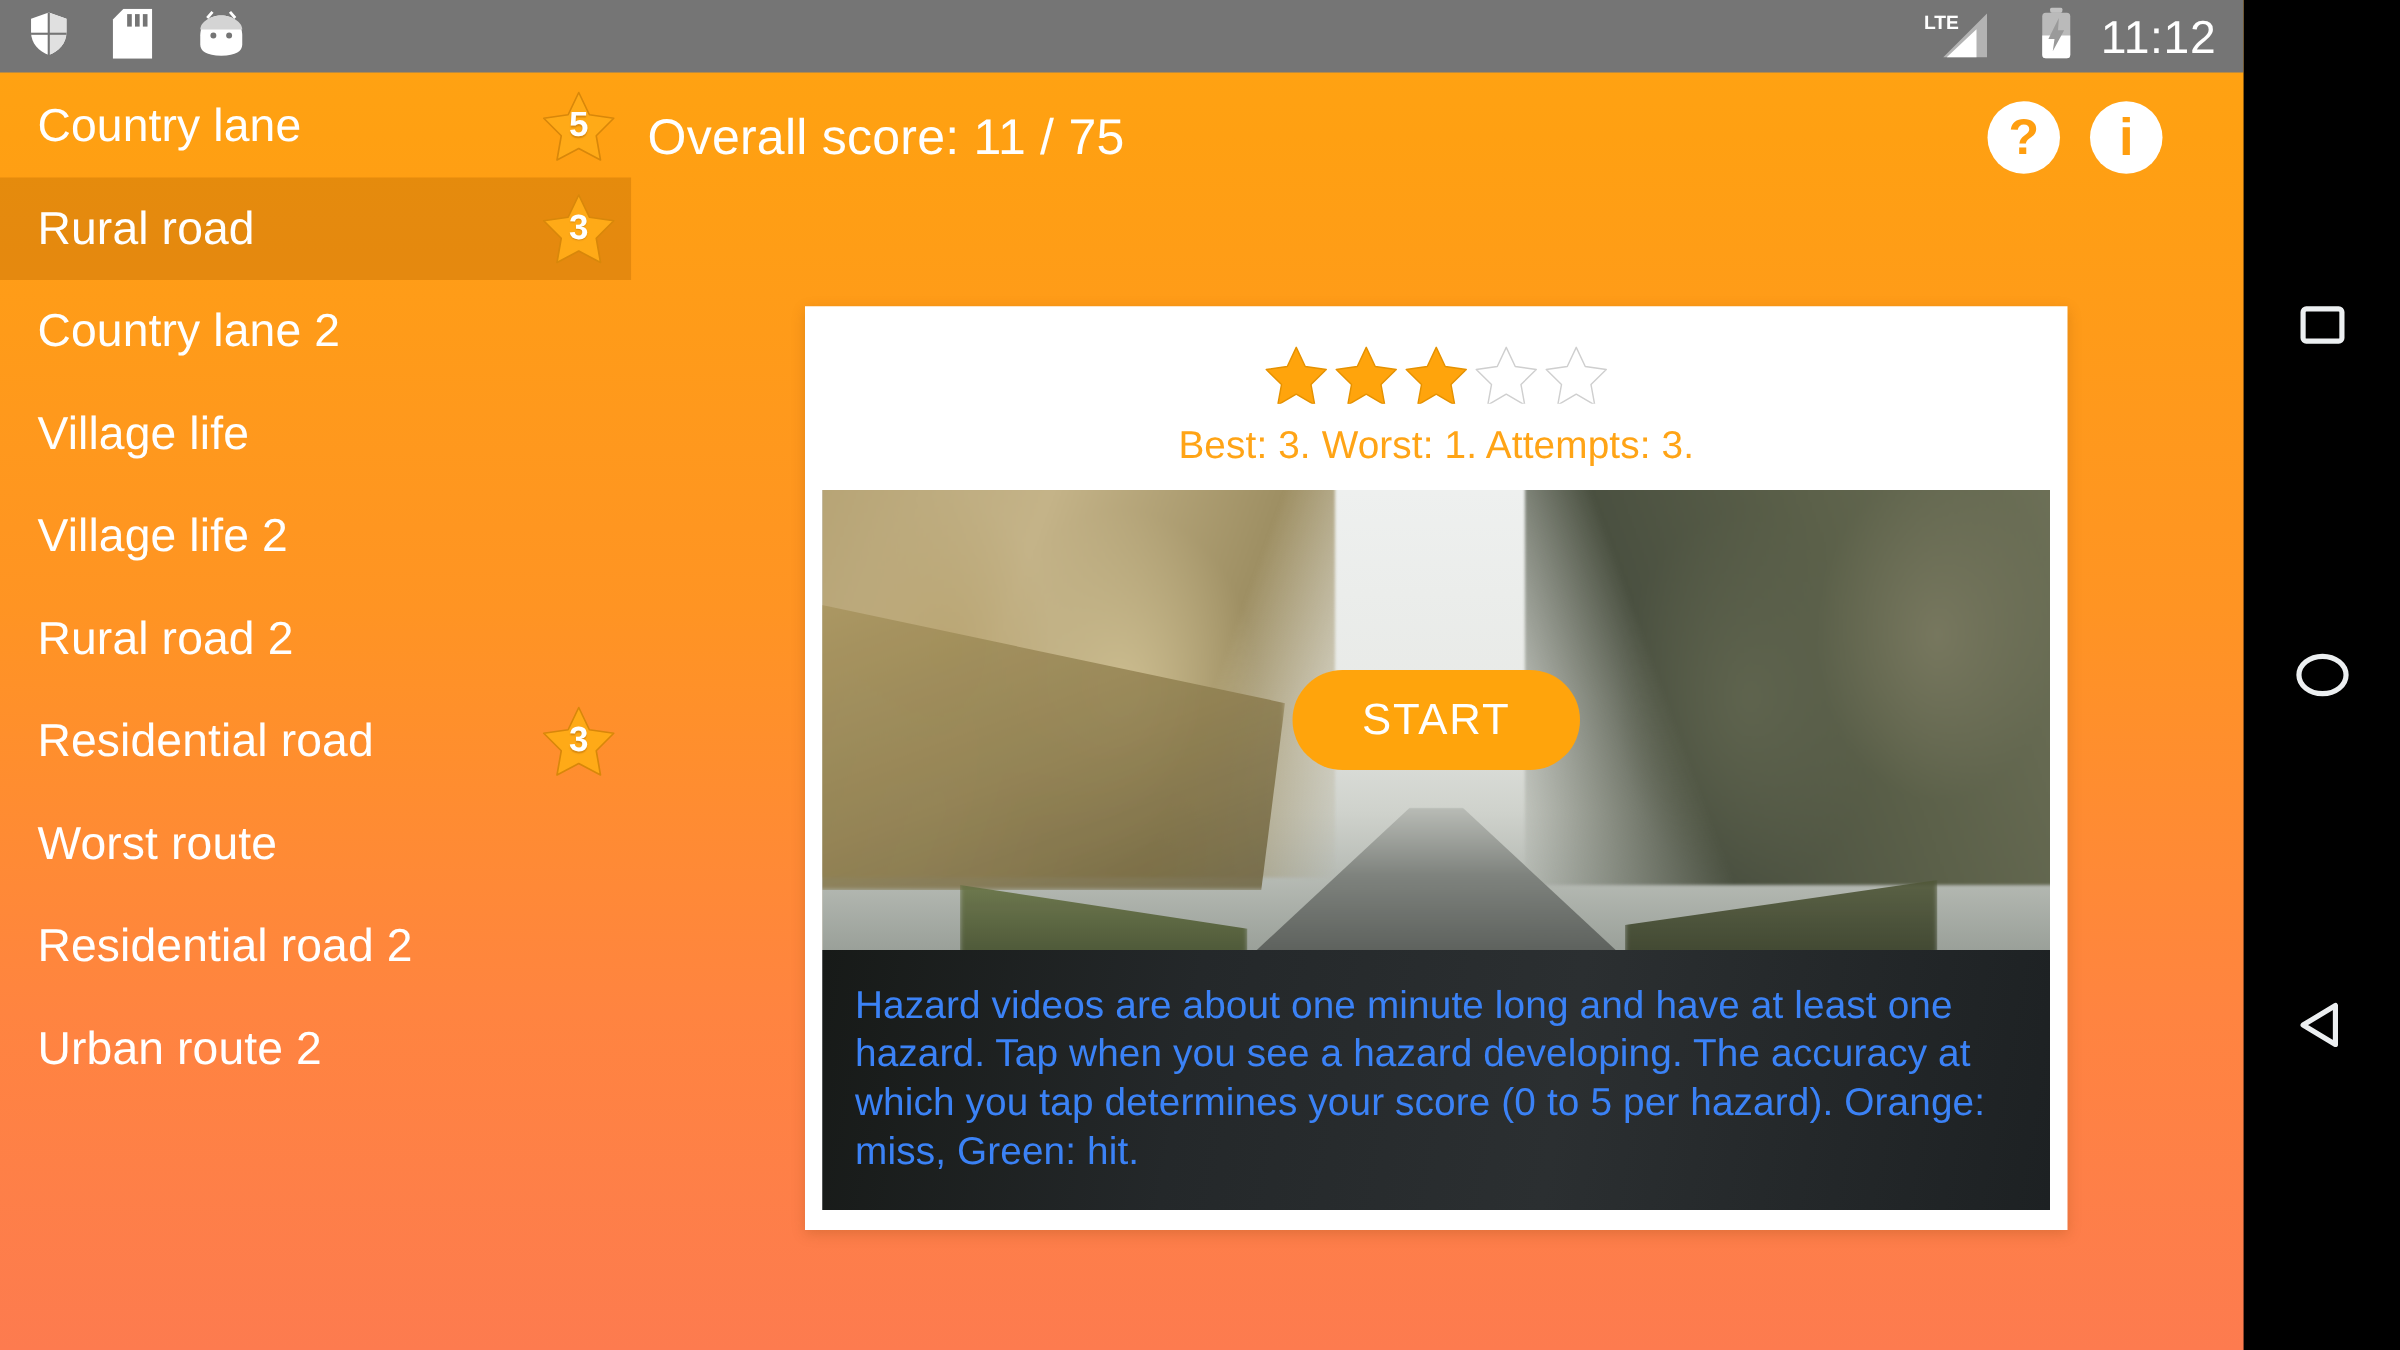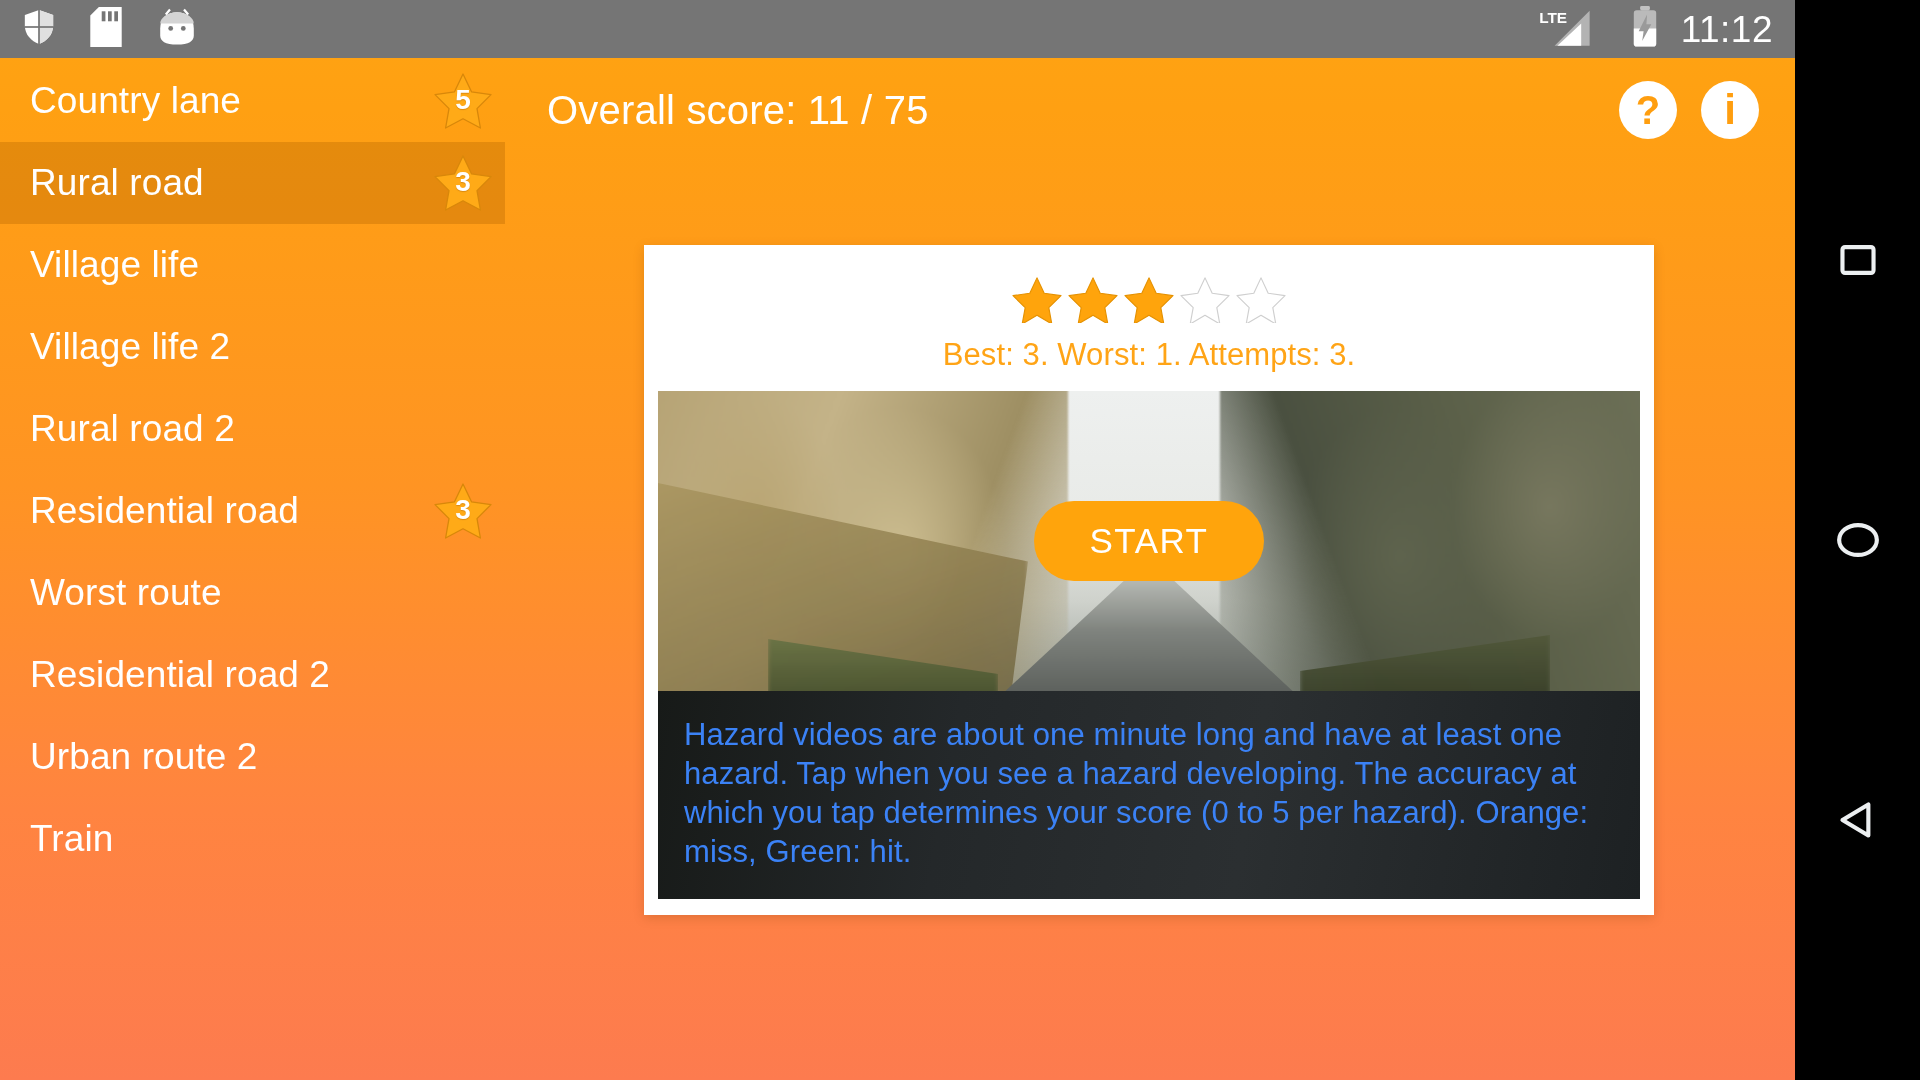--- a/index.html
+++ b/index.html
@@ -84,21 +84,21 @@
     font-size: 28px;
     font-weight: bold;
     line-height: 1;
     margin-top: -2px;
     text-shadow: 0 1px 1px rgba(150,80,0,.35);
   }
 
   
   #topbar {
     position: absolute;
-    left: 529px; top: 58px;
+    left: 500px; top: 58px;
     width: 1290px; height: 104px;
     display: flex; align-items: center;
     z-index: 20;
   }
   #overall-score {
     color: #ffffff;
     font-size: 40px;
     margin-left: 18px;
     letter-spacing: 0.2px;
     white-space: nowrap;
@@ -137,21 +137,21 @@
   }
   #attempts-line {
     color: #FFA416;
     font-size: 31px;
     letter-spacing: 0.1px;
   }
 
   
   #thumb {
     position: relative;
-    width: 982px; height: 300px;
+    width: 982px; height: 368px;
     overflow: hidden;
     background: #8e8a78;
   }
   #thumb .sky {
     position:absolute; inset:0;
     background: linear-gradient(180deg,#eef0ef 0%, #e8eae7 45%, #cfd2cc 70%, #9aa099 100%);
   }
   #thumb .hedge-left {
     position: absolute; left: -20px; top: -10px; width: 430px; height: 320px;
     background:
@@ -316,20 +316,23 @@
         <div class="list-item selected">
           <span class="list-item-label">Rural road</span>
           <span class="badge-star">
             <svg width="62" height="60" viewBox="0 0 62 60">
   <path d="M31 3 L39.5 20.8 L59 23.6 L45 37.6 L48.4 57 L31 47.8 L13.6 57 L17 37.6 L3 23.6 L22.5 20.8 Z" fill="#FFAA17" stroke="#D8870A" stroke-width="1.3" stroke-linejoin="round"></path>
 </svg>
             <span class="badge-num">3</span>
           </span>
         </div>
         <div class="list-item">
+          <span class="list-item-label">Country lane 2</span>
+        </div>
+        <div class="list-item">
           <span class="list-item-label">Village life</span>
         </div>
         <div class="list-item">
           <span class="list-item-label">Village life 2</span>
         </div>
         <div class="list-item">
           <span class="list-item-label">Rural road 2</span>
         </div>
         <div class="list-item">
           <span class="list-item-label">Residential road</span>

